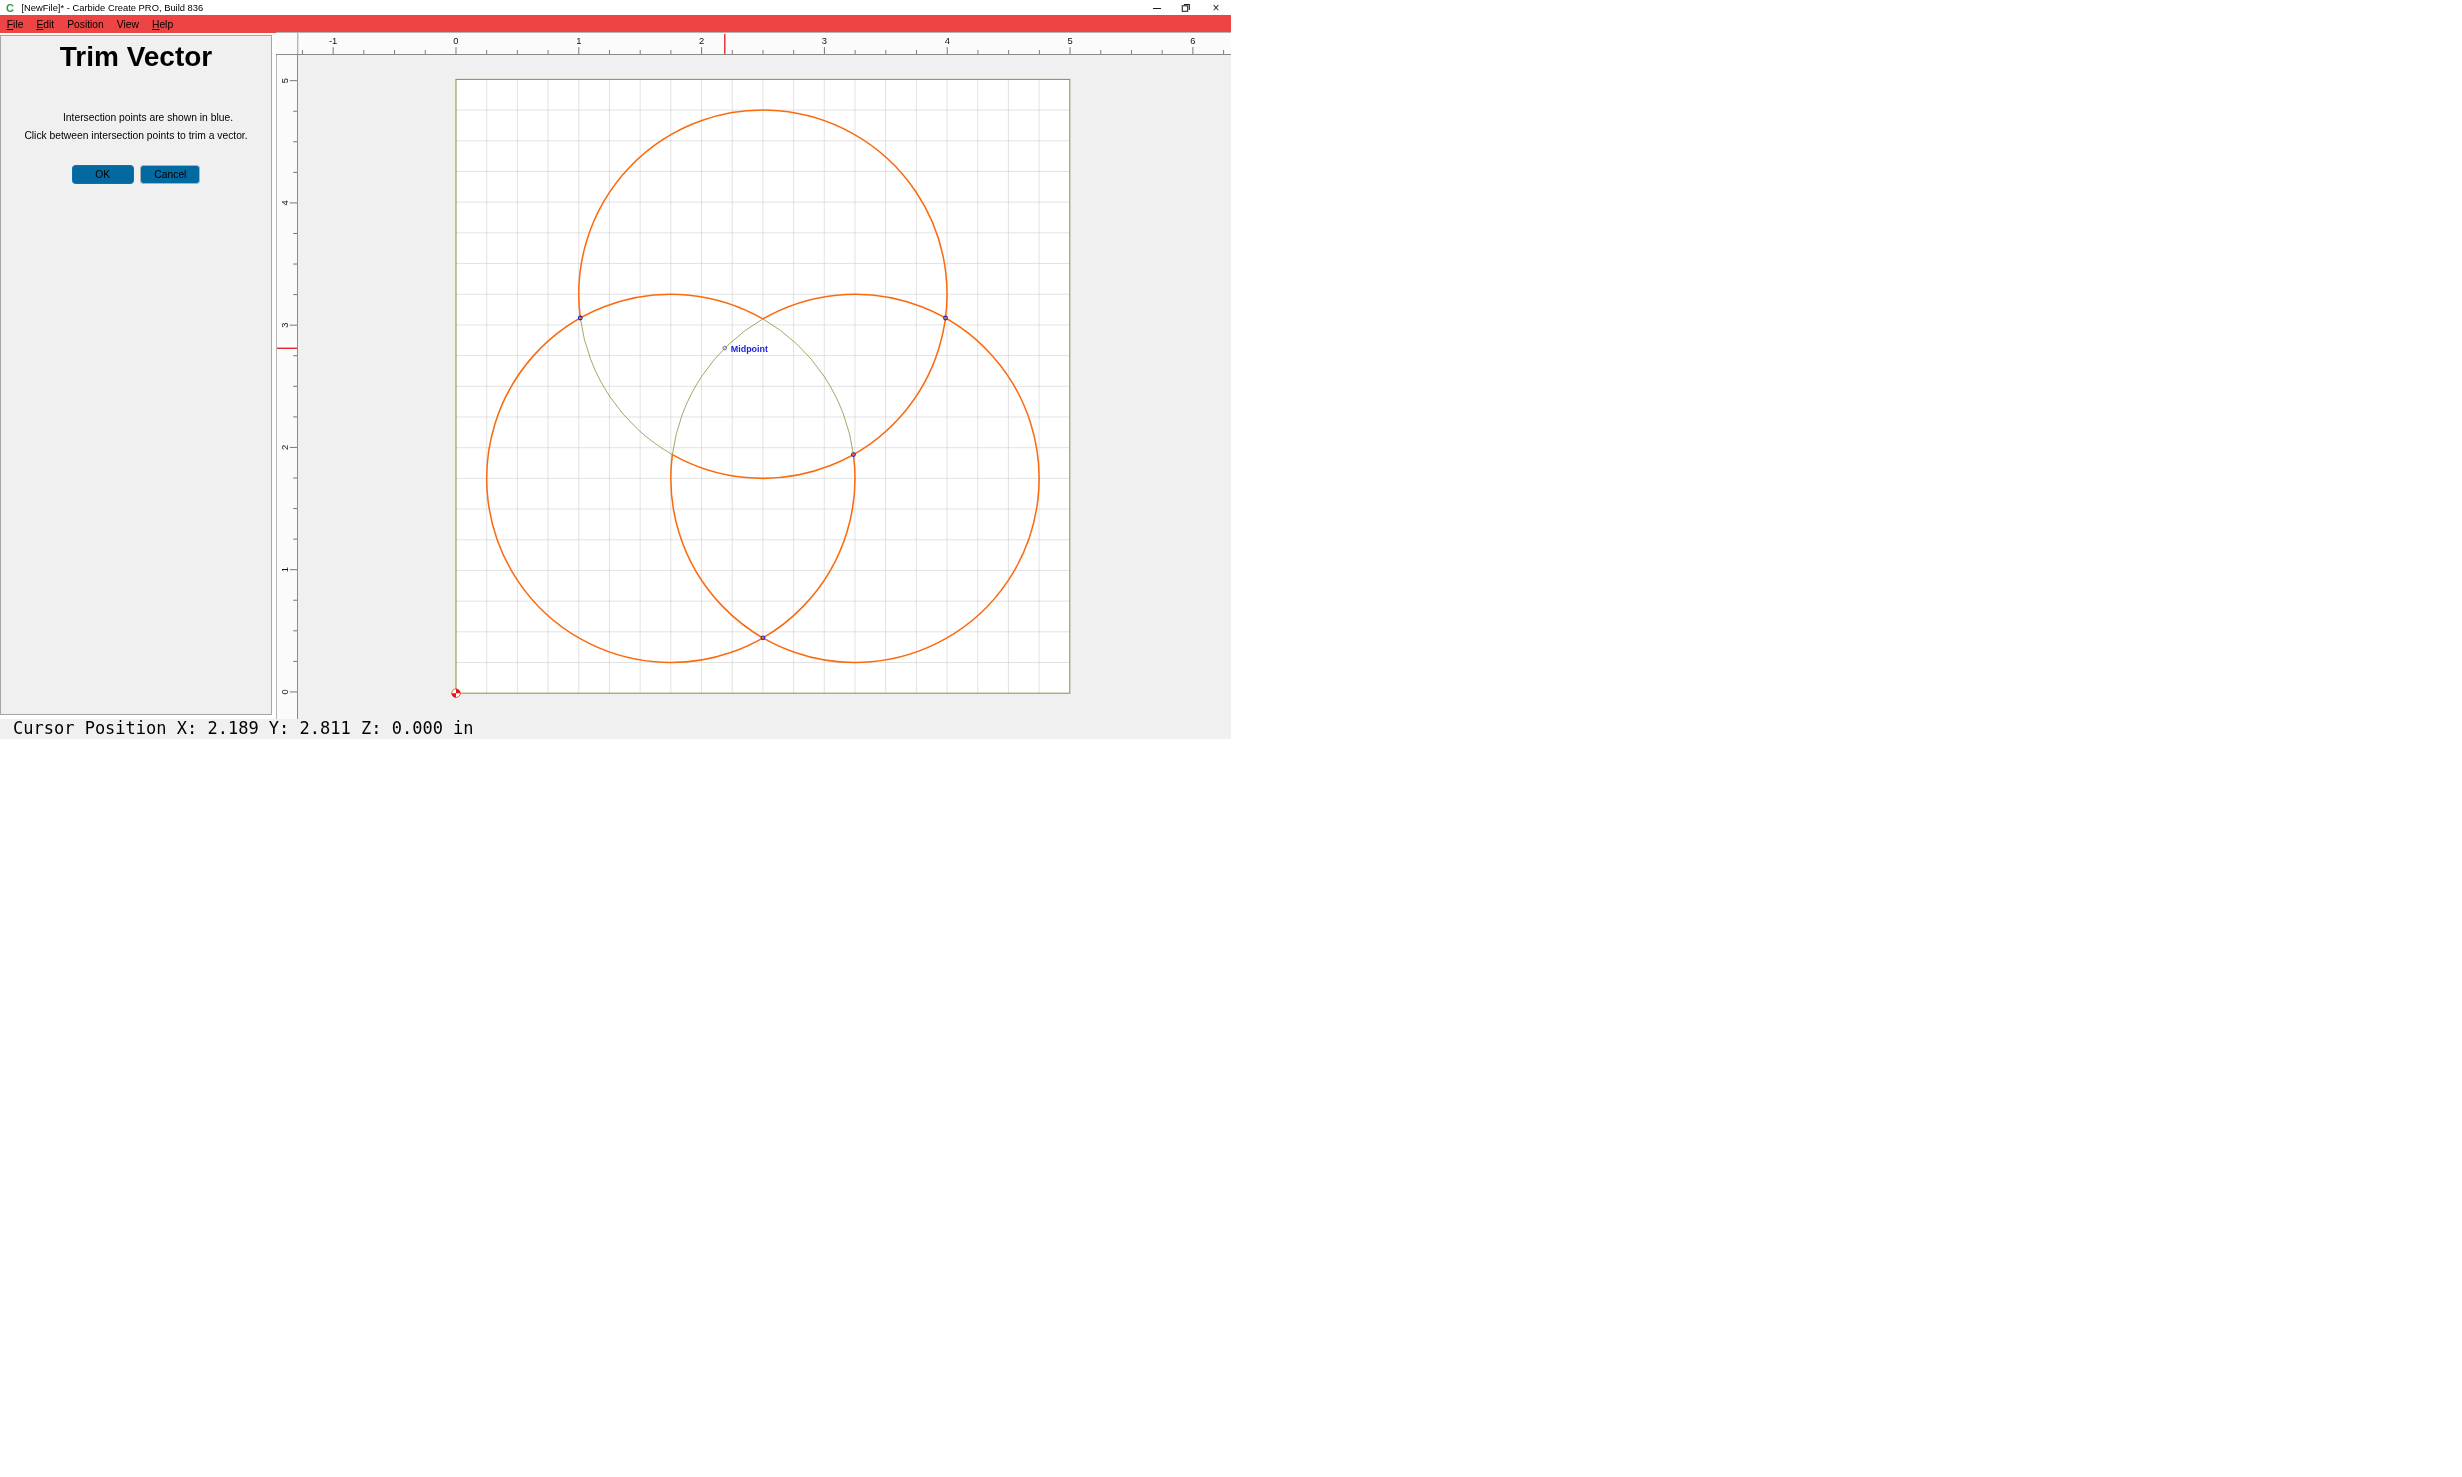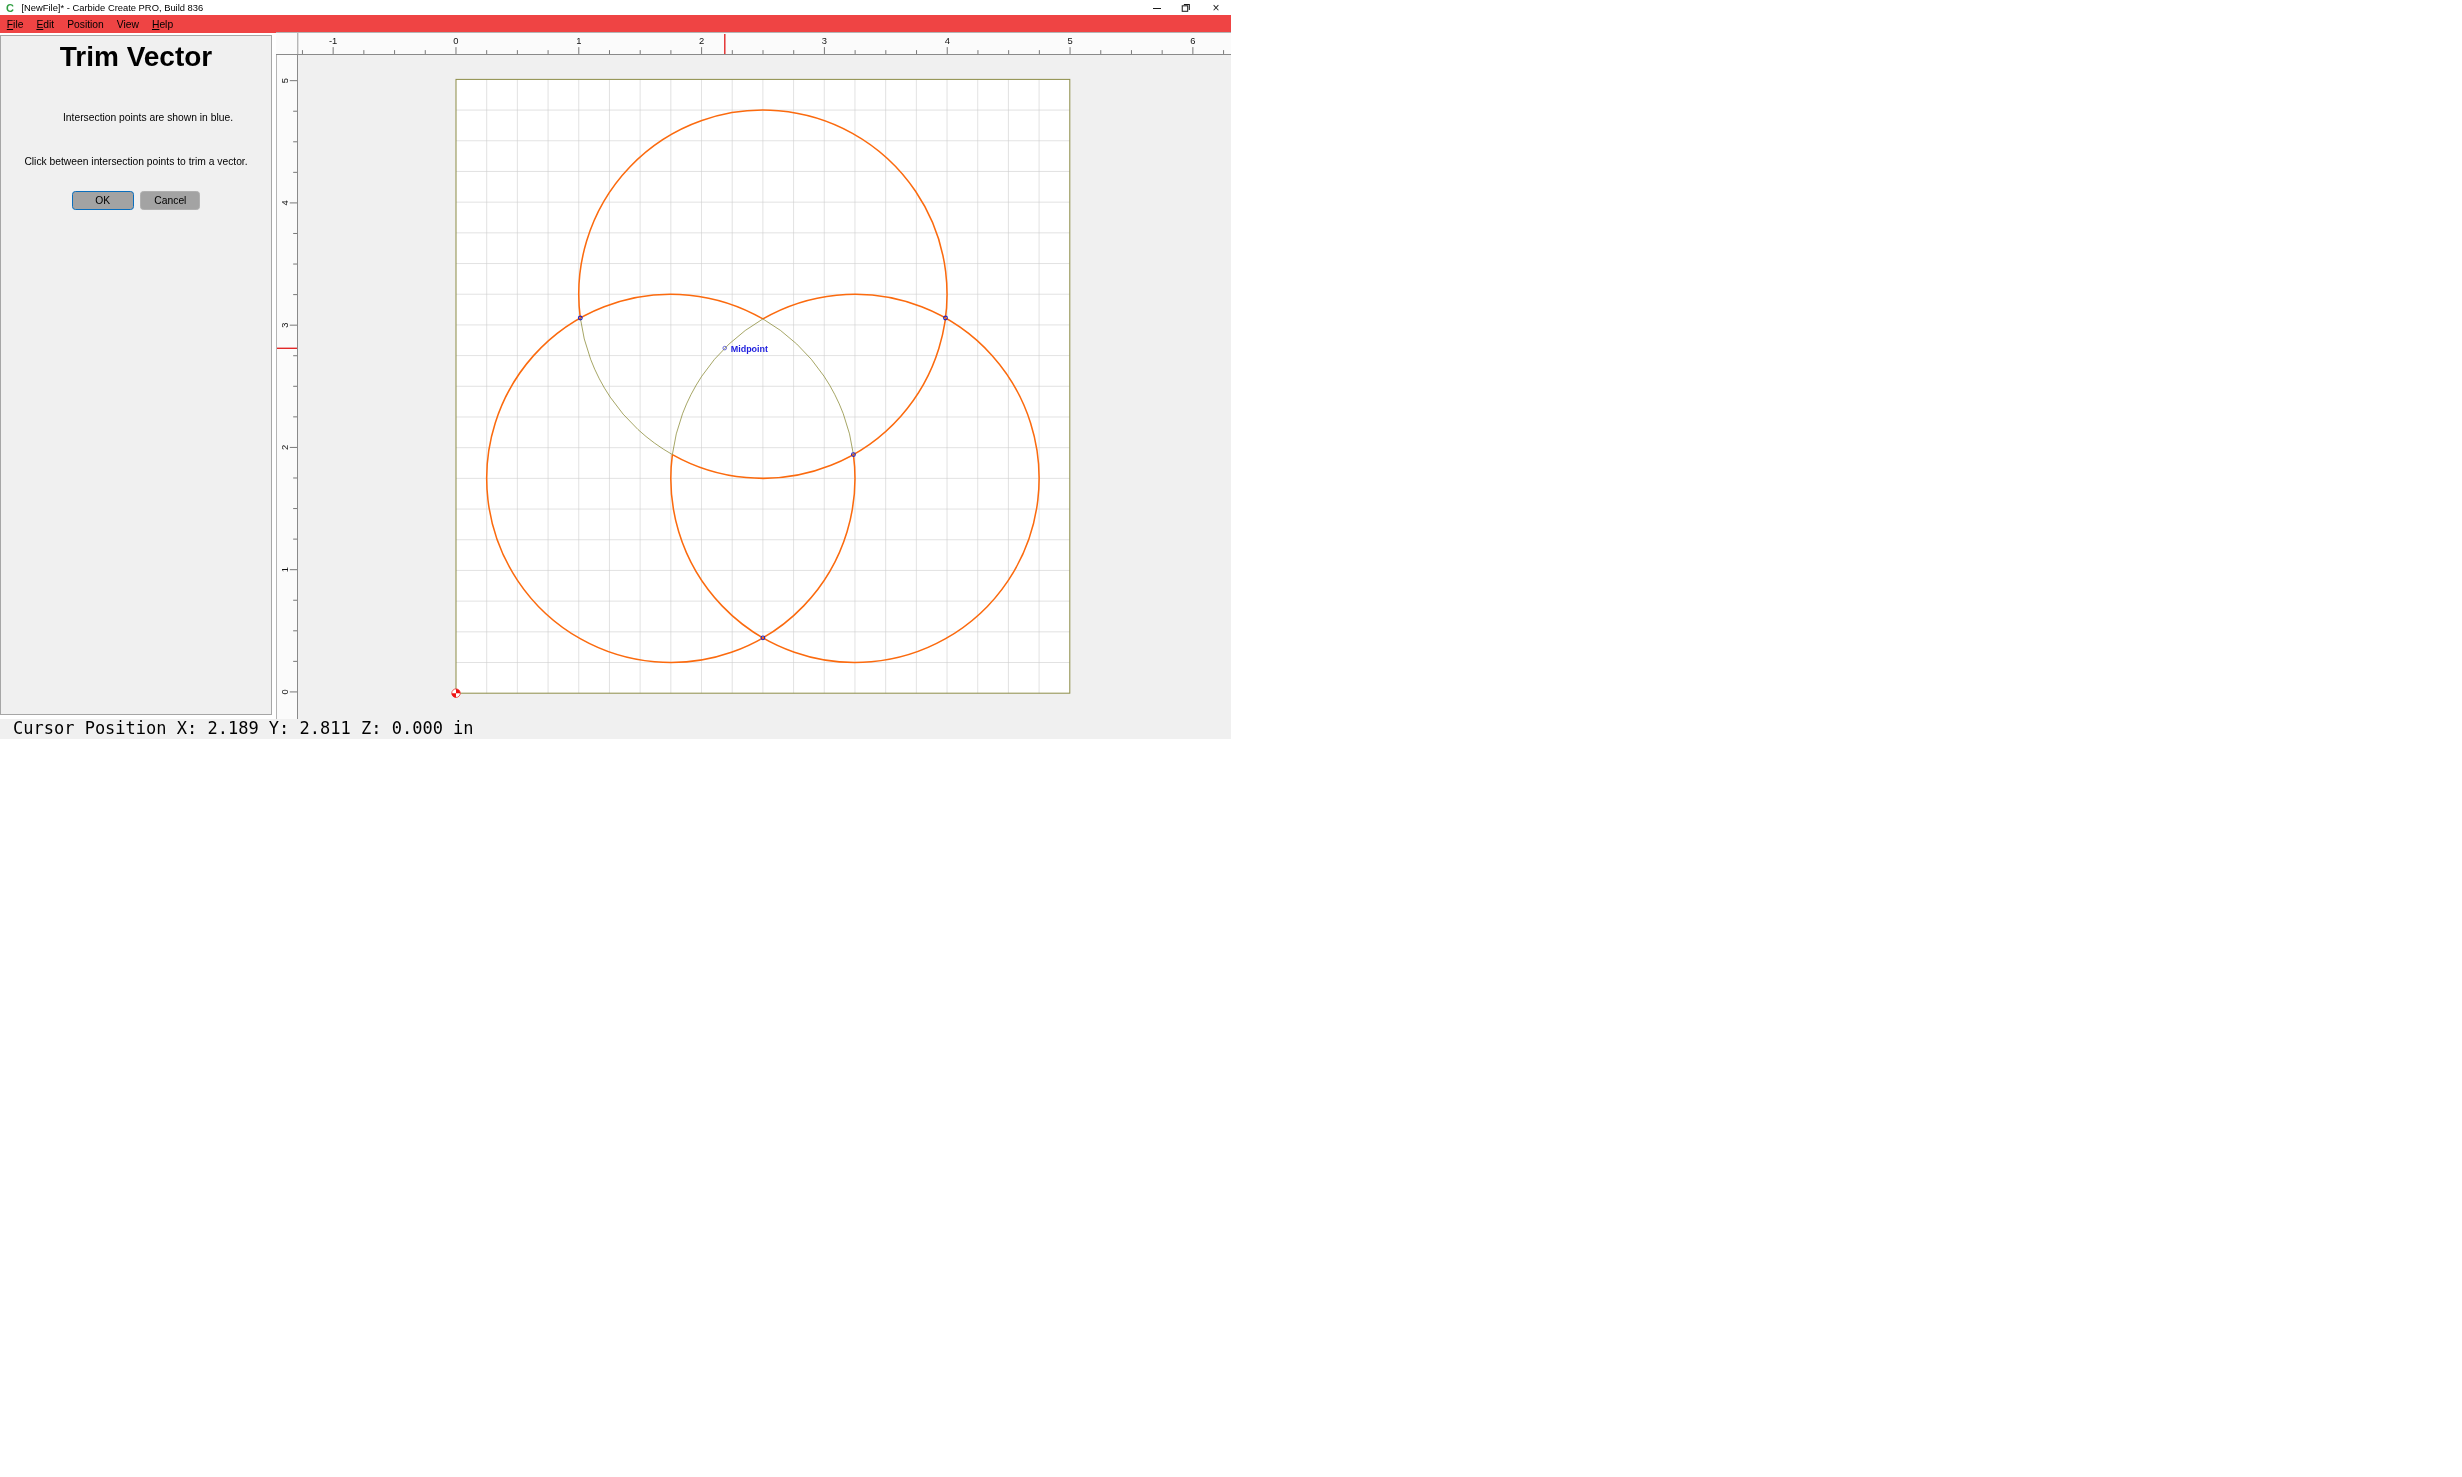--- a/index.html
+++ b/index.html
@@ -18,24 +18,24 @@
   .btn-restore{left:1173px;}
   .btn-close{left:1203px;}
   .min-glyph{position:absolute;left:8.5px;top:7.7px;width:8.5px;height:1.1px;background:#1a1a1a;}
   .close-glyph{font-size:12px;line-height:14.5px;color:#1a1a1a;}
   
   .menubar{position:absolute;left:0;top:15.4px;width:1231px;height:18px;background:#ef4444;display:flex;align-items:center;padding-left:6.8px;gap:13px;box-sizing:border-box;}
   .menubar span.mi{font-size:10.3px;color:#000;white-space:nowrap;}
   
   .panel{position:absolute;left:0px;top:35px;width:270px;height:678px;background:#f0f0f0;border:0.9px solid #a6a6a6;box-sizing:content-box;}
   .panel h1{margin:9.4px 0 0 0;text-align:center;font-size:28px;line-height:24px;font-weight:bold;color:#000;}
-  .instr{width:100%;text-align:center;font-size:10.3px;line-height:18px;color:#000;margin-top:26px;}
+  .instr{width:100%;text-align:center;font-size:10.3px;line-height:18px;color:#000;}
   .instr.first{margin-top:40px;padding-left:12px;}
   .btnrow{margin-top:19.7px;display:flex;justify-content:center;gap:6.8px;}
-  .pbtn{height:19px;font-size:10.3px;font-family:"Liberation Sans",sans-serif;background:#a3a3a3;border-radius:3.4px;color:#000;padding:0;}
+  .pbtn{height:19px;font-size:10.3px;font-family:"Liberation Sans",sans-serif;background:#0369a1;border-radius:3.4px;color:#000;padding:0;}
   .pbtn.ok{width:62px;border:1.3px solid #0a6ebd;}
   .pbtn.cancel{width:60px;border:0.9px solid #b0b0b0;}
   
   .hruler{position:absolute;left:276px;top:32px;width:955px;height:22.7px;background:#fbfbfb;border-top:0.9px solid #b4b4b4;border-bottom:0.9px solid #8a8a8a;box-sizing:border-box;}
   .vruler{position:absolute;left:276px;top:55px;width:22px;height:664px;background:#fbfbfb;border-left:0.9px solid #b4b4b4;border-right:0.9px solid #8a8a8a;box-sizing:border-box;}
   .canvas-area{position:absolute;left:298px;top:55px;width:933px;height:664px;background:#f0f0f0;}
   svg text{font-family:"Liberation Sans",sans-serif;}
   
   .statusbar{position:absolute;left:0;top:719px;width:1231px;height:19.7px;background:#f0f0f0;}
   .statusbar span{position:absolute;left:13px;top:0;line-height:19px;font-family:"DejaVu Sans Mono","Liberation Mono",monospace;font-size:17px;color:#000;white-space:nowrap;}

